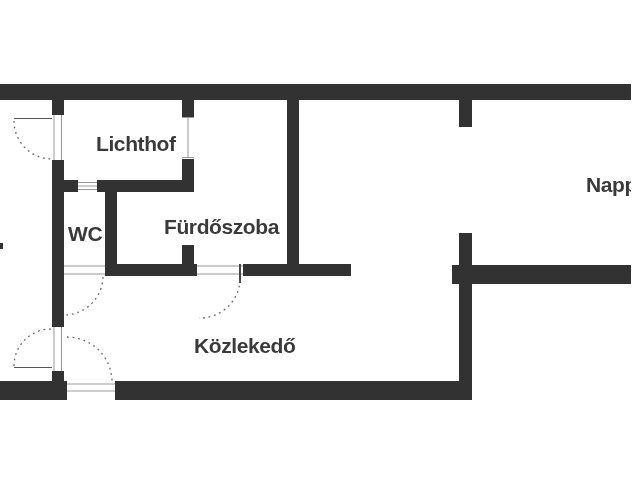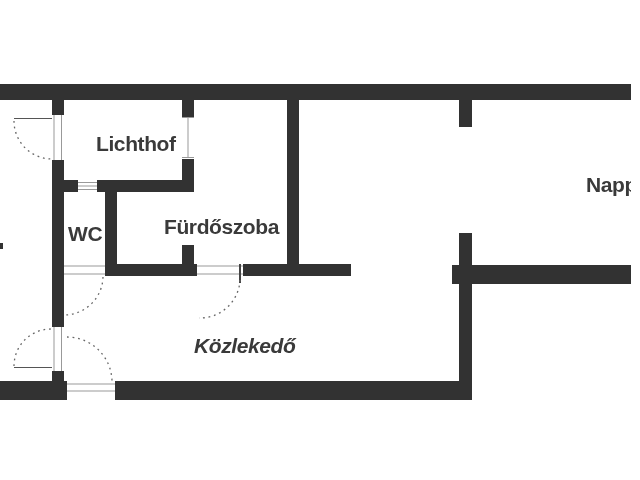--- a/index.html
+++ b/index.html
@@ -16,21 +16,21 @@
     font-size:21px;
     font-weight:600;
     letter-spacing:-0.4px;
     line-height:21px;
     color:#3a3a3a;
     white-space:nowrap;
   }
   .lbl-lichthof  {left:96px;  top:133px;}
   .lbl-wc        {left:68px;  top:223px;text-align:center;}
   .lbl-furdoszoba{left:164px; top:216px;}
-  .lbl-kozlekedo {left:194px; top:335px;font-style:italic;}
+  .lbl-kozlekedo {left:194px; top:335px;}
   .lbl-nappali   {left:586px; top:174px;}
 </style>
 </head>
 <body>
 
 <div class="plan">
 
   <svg width="640" height="480" viewBox="0 0 640 480">
 
     <g fill="#323232" shape-rendering="crispEdges">

